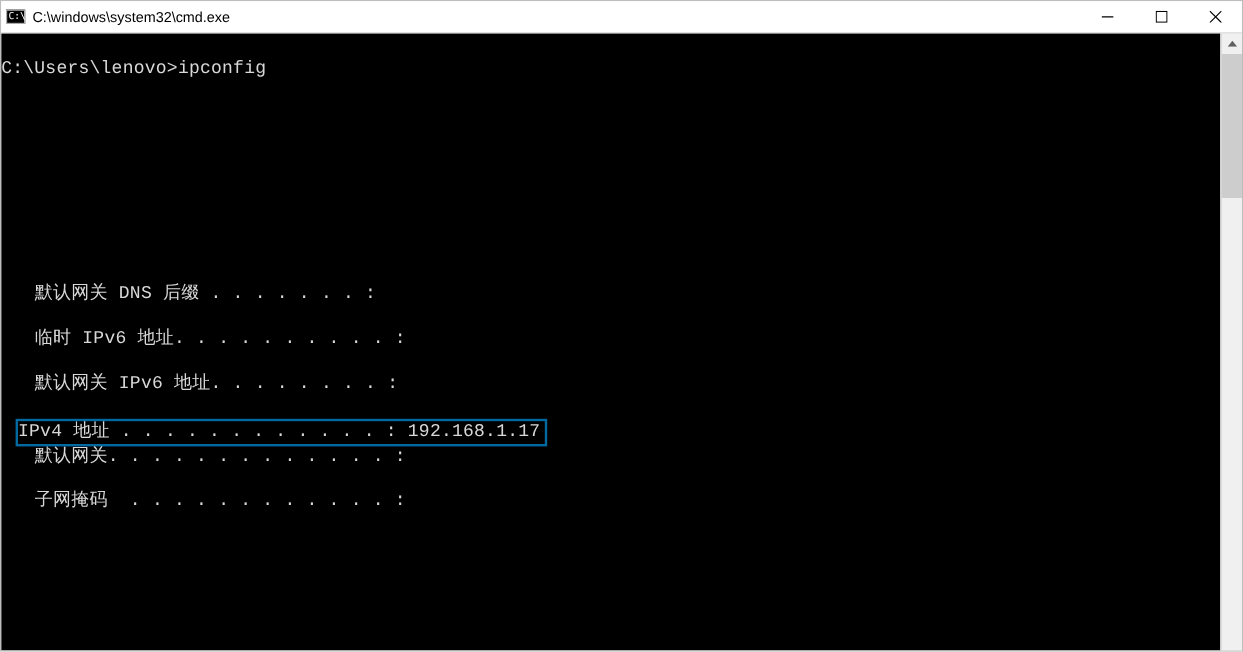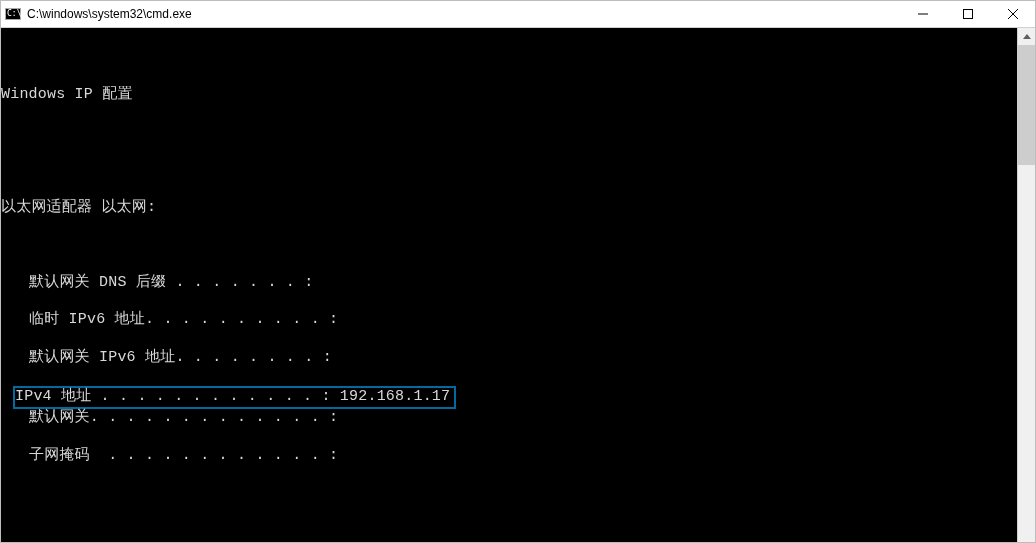--- a/index.html
+++ b/index.html
@@ -138,25 +138,24 @@
     <div class="btn">
       <svg width="10" height="10" viewBox="0 0 10 10">
           <line x1="0" y1="0" x2="10" y2="10" stroke="#000" stroke-width="1"></line>
           <line x1="10" y1="0" x2="0" y2="10" stroke="#000" stroke-width="1"></line>
         </svg>
     </div>
   </div>
 
   <div class="content-wrap">
     <div class="terminal">
-<span class="line"> </span>
-<span class="line seghead">Windows IP 配置</span>
+<span class="line"><span>C:\Users\lenovo&gt;</span><span>ipconfig</span></span>
 <span class="line"> </span>
 <span class="line"> </span>
-<span class="line seghead">以太网适配器 以太网:</span>
+<span class="line"> </span>
 <span class="line"> </span>
 <span class="line indent"><span>默认网关 DNS 后缀 </span><span>. . . . . . . :</span> <span></span></span>
 <span class="line indent"><span>临时 IPv6 地址</span><span>. . . . . . . . . . :</span> <span></span></span>
 <span class="line indent"><span>默认网关 IPv6 地址</span><span>. . . . . . . . :</span> <span></span></span>
 <span class="highlight"><span class="hltxt"><span>IPv4 地址 </span><span>. . . . . . . . . . . . :</span> <span>192.168.1.17</span></span></span>
 <span class="line indent"><span>默认网关</span><span>. . . . . . . . . . . . . :</span> <span></span></span>
 <span class="line indent"><span>子网掩码  </span><span>. . . . . . . . . . . . :</span> <span></span></span>
 
 
 

